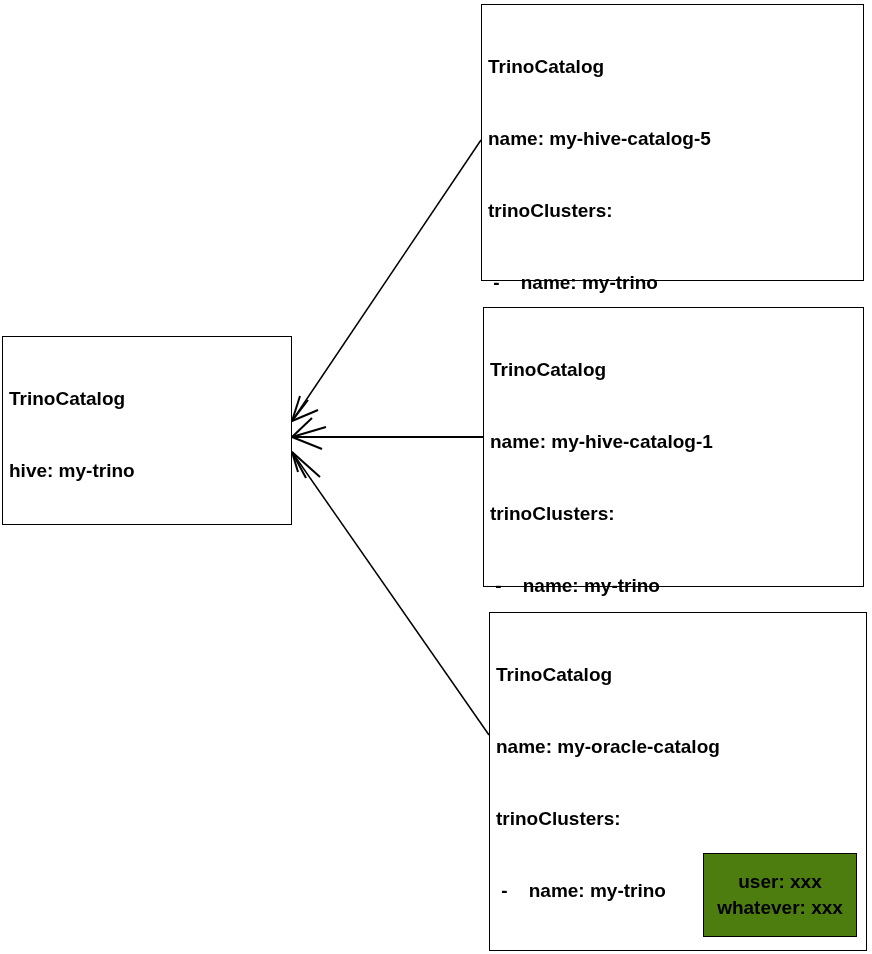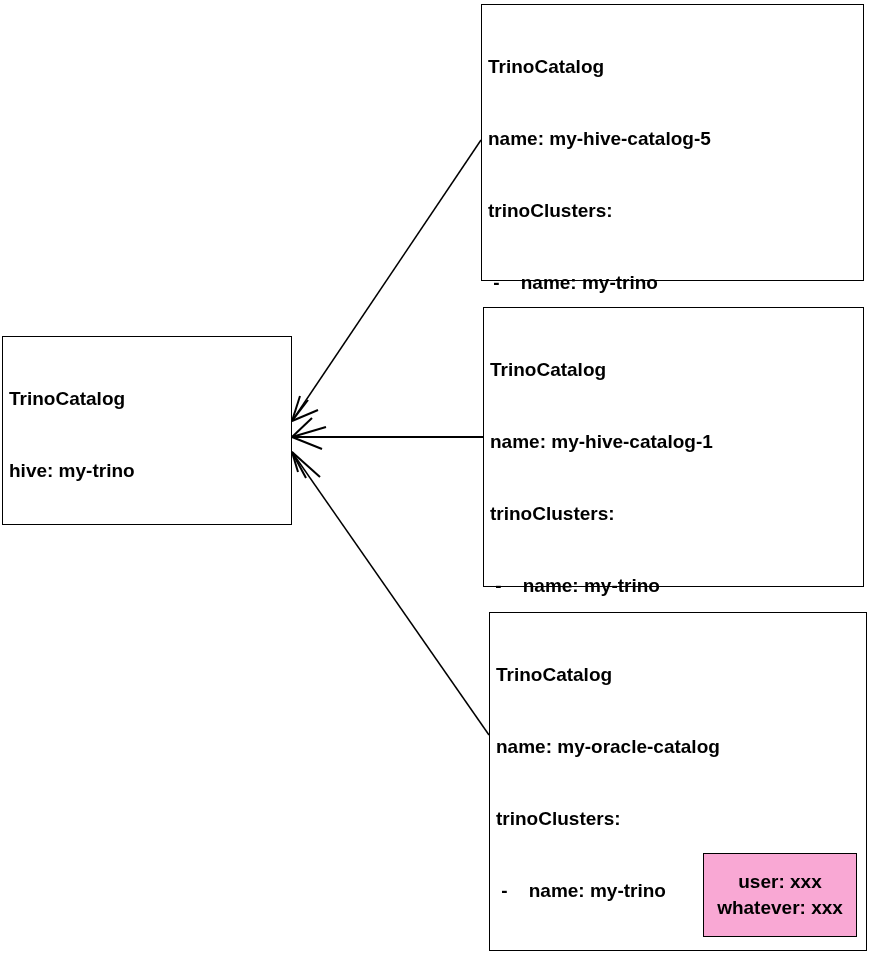--- a/index.html
+++ b/index.html
@@ -71,21 +71,21 @@
     height: 339px;
   }
   #secret-node {
     position: absolute;
     left: 702px;
     top: 852px;
     width: 154px;
     height: 84px;
     box-sizing: border-box;
     border: 1.6px solid #000000;
-    background: #f9a8d4;
+    background: #4d7c0f;
   }
   .secret-text {
     position: absolute;
     left: 0;
     right: 0;
     top: 15px;
     text-align: center;
     font-size: 19px;
     line-height: 26px;
     font-family: "Liberation Sans", sans-serif;

